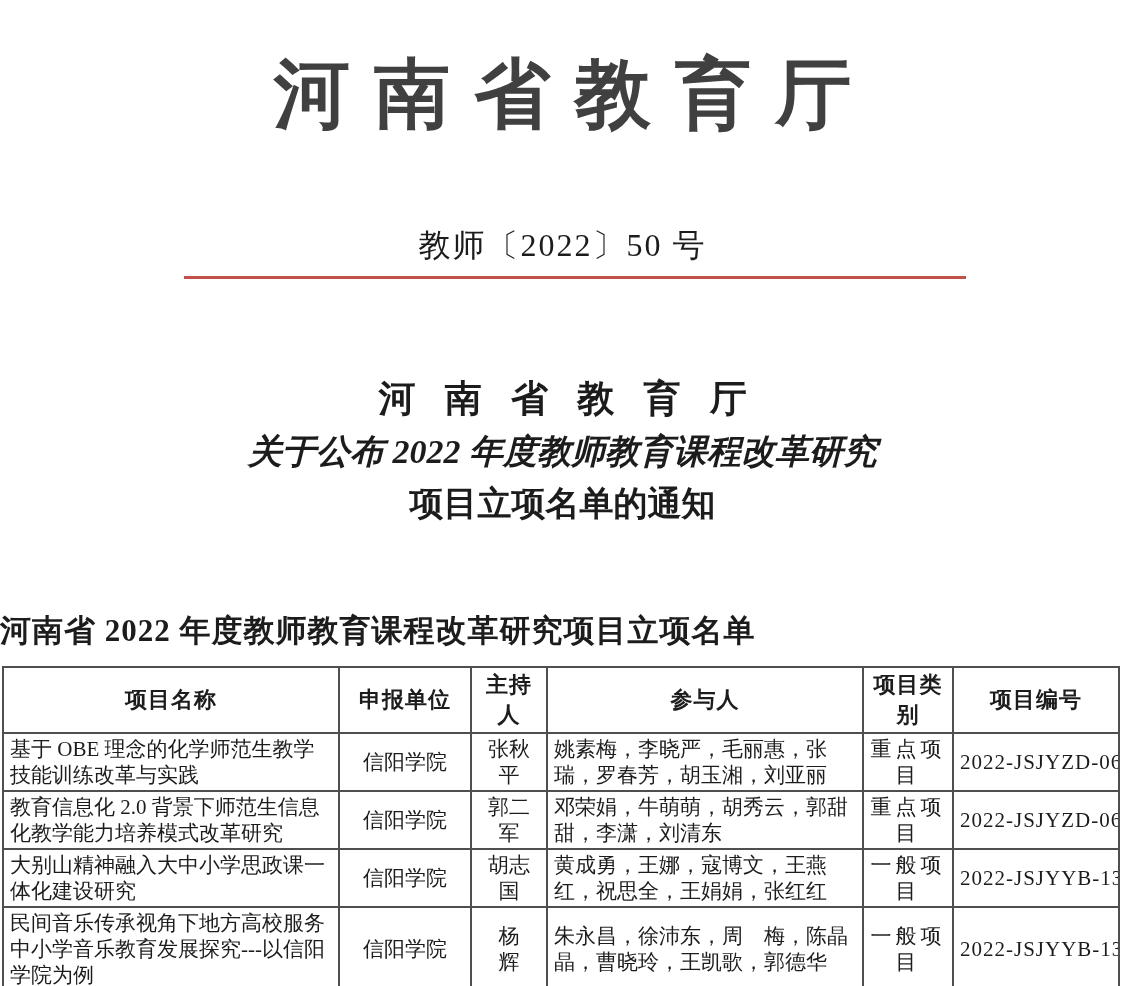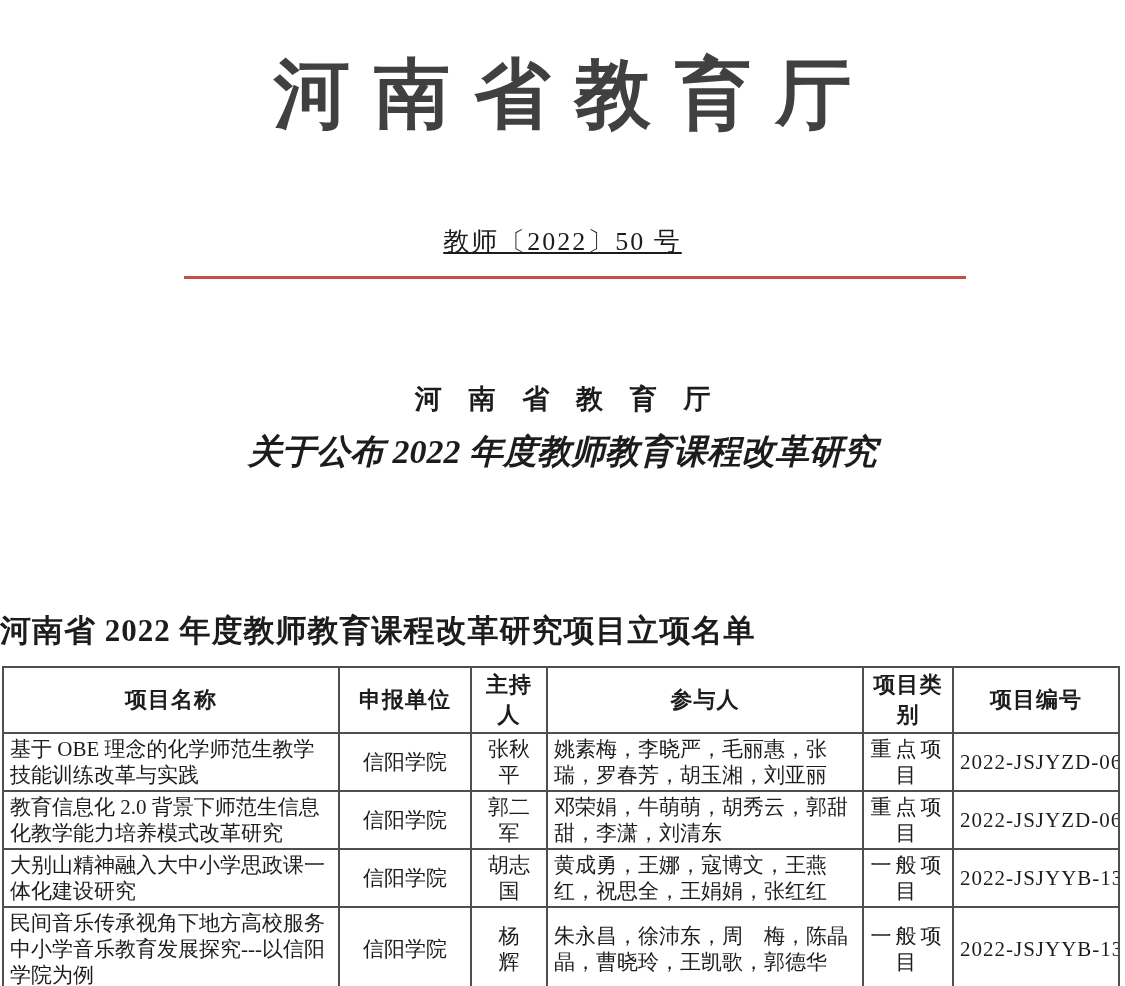--- a/index.html
+++ b/index.html
@@ -16,34 +16,33 @@
     text-align:center;
     color:#404040;
     font-size:76px;font-weight:bold;
     letter-spacing:0.32em;text-indent:0.32em;
     white-space:nowrap;
     font-family:"Liberation Serif","DejaVu Serif",serif;
   }
   .doc-number{
     position:absolute;top:224px;left:0;width:100%;
     text-align:center;
-    font-size:26px;
+    font-size:32px;
     letter-spacing:2px;
-    text-decoration:underline;
   }
   .red-rule{
     position:absolute;top:276px;left:184px;
     width:782px;height:3px;
     background:#c4504a;
   }
   .notice-title{
     position:absolute;top:372px;left:0;width:100%;
     text-align:center;font-weight:bold;
   }
-  .nt1{font-size:27px;line-height:54px;letter-spacing:10px;text-indent:10px;}
+  .nt1{font-size:37px;line-height:54px;letter-spacing:10px;text-indent:10px;}
   .nt2{font-size:34px;line-height:52px;font-style:italic;}
   .nt3{font-size:34px;line-height:52px;}
   .table-title{
     position:absolute;top:610px;left:0;width:100%;
     text-align:left;
     font-size:31px;font-weight:bold;
     letter-spacing:1px;
   }
   table.grant{
     position:absolute;top:666px;left:2px;
@@ -83,20 +82,21 @@
 
   <div class="masthead">河南省教育厅</div>
 
   <div class="doc-number">教师〔2022〕50 号</div>
 
   <div class="red-rule"></div>
 
   <div class="notice-title">
     <div class="nt1">河 南 省 教 育 厅</div>
     <div class="nt2">关于公布 2022 年度教师教育课程改革研究</div>
+    <div class="nt3">项目立项名单的通知</div>
   </div>
 
   <div class="table-title">河南省 2022 年度教师教育课程改革研究项目立项名单</div>
 
   <table class="grant">
     <colgroup>
       <col style="width:336px">
       <col style="width:132px">
       <col style="width:76px">
       <col style="width:316px">

